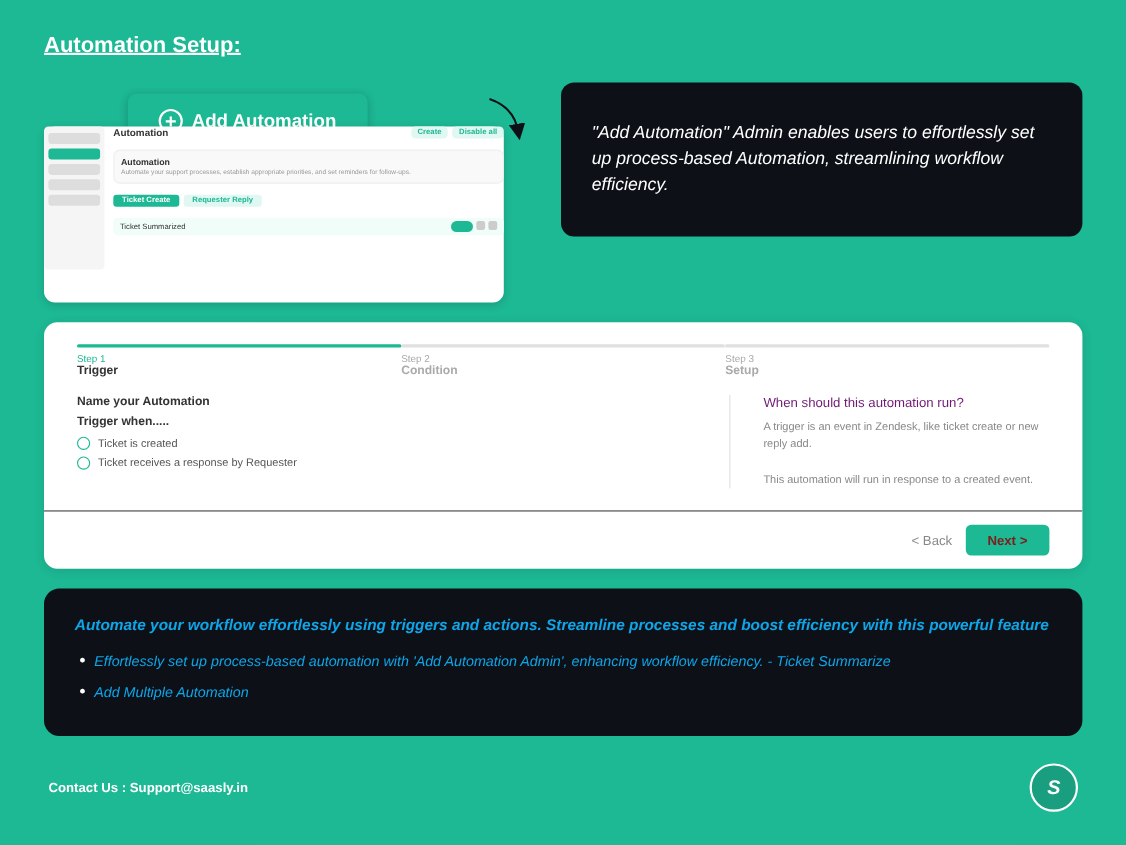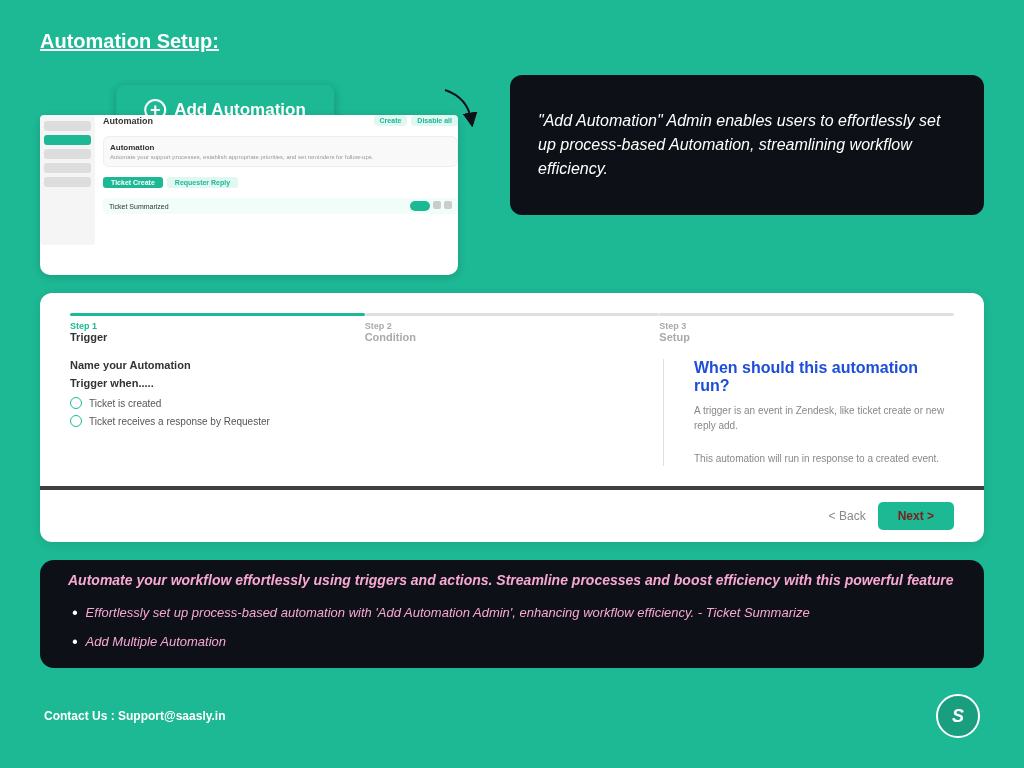--- a/index.html
+++ b/index.html
@@ -280,21 +280,21 @@
       background: #1db894;
     }
 
     .step-tab-line.inactive {
       background: #e0e0e0;
     }
 
     .step-label {
       font-size: 9px;
       color: #1db894;
-      font-weight: 700;
+      font-weight: 400;
     }
 
     .step-label.inactive {
       color: #aaa;
     }
 
     .step-name {
       font-size: 11px;
       font-weight: 700;
       color: #333;
@@ -363,40 +363,40 @@
       flex-shrink: 0;
     }
 
     .radio-label {
       font-size: 10px;
       color: #555;
       text-align: center;
     }
 
     .right-info-title {
-      font-size: 16px;
-      font-weight: 700;
-      color: #1d4ed8;
+      font-size: 12px;
+      font-weight: 400;
+      color: #701a75;
       margin-bottom: 8px;
     }
 
     .right-info-text {
       font-size: 10px;
       color: #888;
       line-height: 1.5;
     }
 
     
     .nav-row {
       display: flex;
       justify-content: flex-end;
       align-items: center;
       gap: 12px;
       padding: 12px 30px;
-      border-top: 4px solid #404040;
+      border-top: 1px solid #404040;
     }
 
     .back-btn {
       background: none;
       border: none;
       font-size: 12px;
       color: #888;
       cursor: pointer;
     }
 
@@ -410,23 +410,23 @@
       font-weight: 700;
       cursor: pointer;
       display: flex;
       align-items: center;
       gap: 5px;
     }
 
     
     .bottom-box {
       background: #0d1117;
-      color: #f9a8d4;
+      color: #0ea5e9;
       border-radius: 14px;
-      padding: 9px 28px;
+      padding: 22px 28px;
       font-size: 14px;
       line-height: 1.6;
     }
 
     .bottom-intro {
       font-style: italic;
       font-weight: 600;
       margin-bottom: 10px;
     }
 

